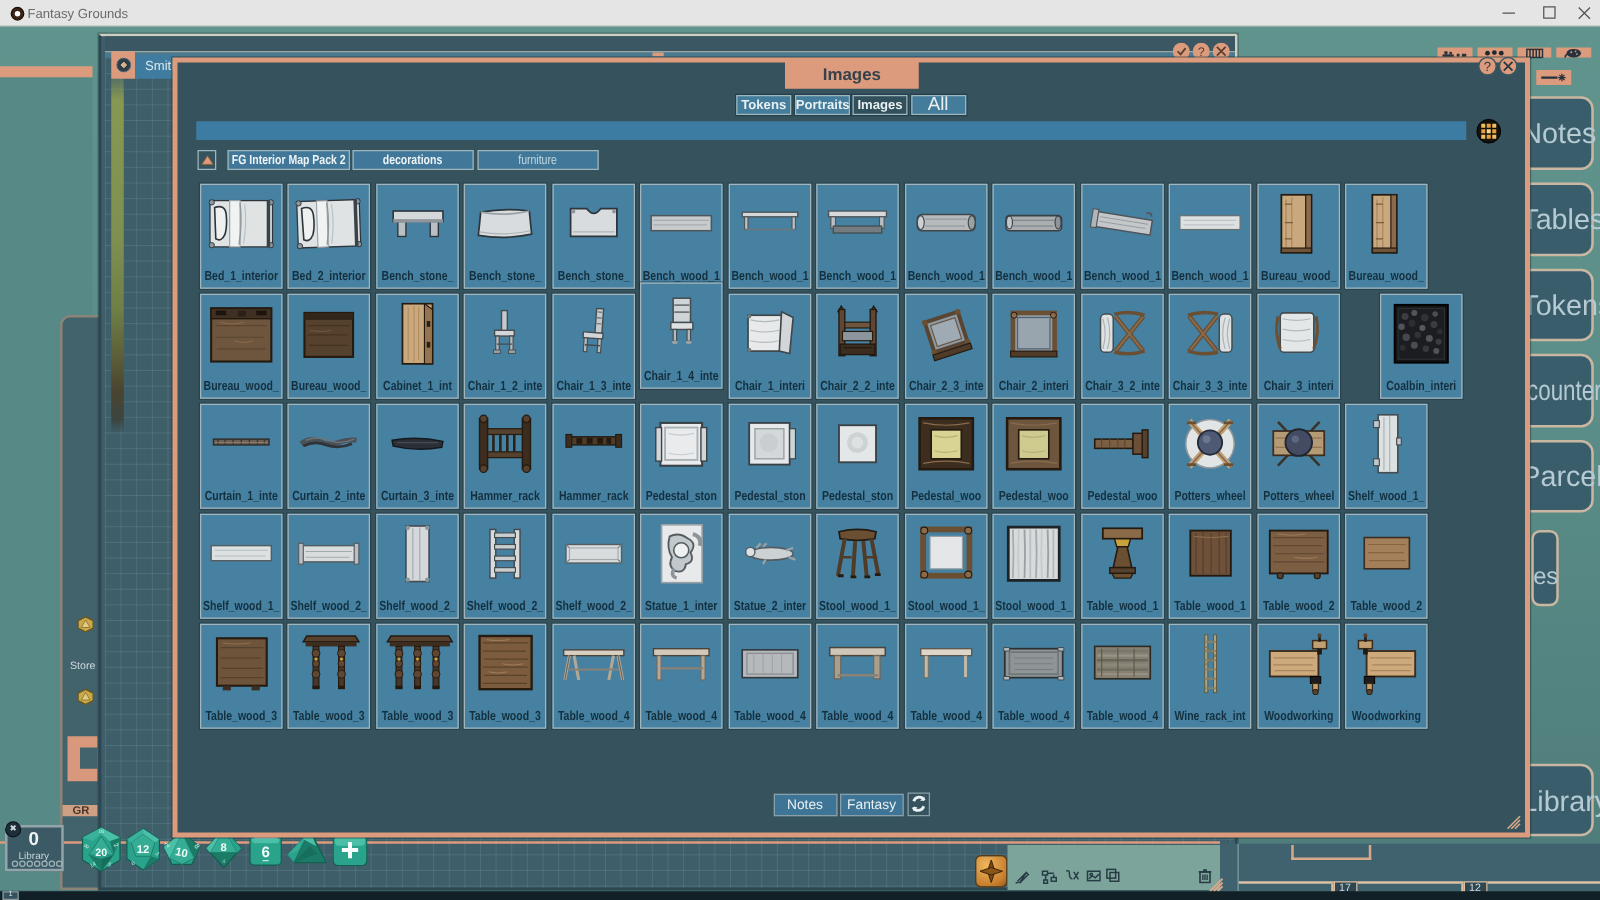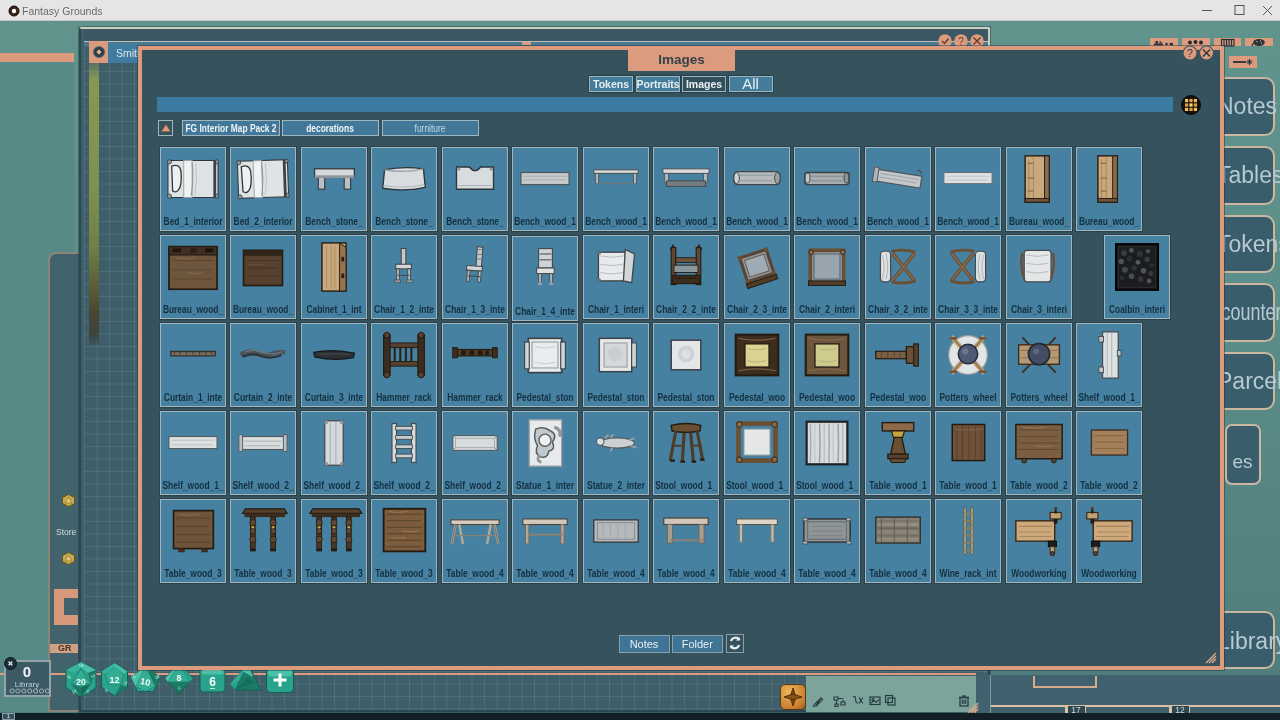--- a/index.html
+++ b/index.html
@@ -90,21 +90,21 @@
     <path d="M4 6 h13" stroke="#27323c" stroke-width="1.8"></path>
     <path d="M20.5 3 v6 M17.5 6 h6 M18.4 3.9 l4.2 4.2 M22.6 3.9 l-4.2 4.2" stroke="#27323c" stroke-width="1"></path>
   </svg>
 <div class="sbbtn" style="top:77.4px">Notes</div>
 <div class="sbbtn" style="top:146px">Tables</div>
 <div class="sbbtn" style="top:214.6px">Tokens</div>
 <div class="sbbtn" style="top:283.2px">
     <span style="position:absolute;left:50%;top:0;white-space:nowrap;transform:translateX(-50%) scaleX(.78)">Encounters</span>
   </div>
 <div class="sbbtn" style="top:351.8px">Parcels</div>
-<div class="sbbtn" style="left:1224.5px;top:424px;width:36px;height:61px;font-size:19px;line-height:72px;border-radius:7px">es</div>
+<div class="sbbtn" style="left:1224.5px;top:424px;width:22px;height:61px;font-size:19px;line-height:72px;border-radius:7px">es</div>
 <div class="sbbtn" style="left:1215px;top:610.5px;width:60px;height:58px;border-radius:10px;line-height:56px">Library</div>
 <div class="ab" style="left:0;top:672.5px;width:976px;height:2.5px;background:#dd9b7d"></div>
 <div class="ab" style="left:976px;top:675px;width:304px;height:38px;background:#3f626e"></div>
 <div class="ab" style="left:989.5px;top:675px;width:1.5px;height:38px;background:#7d9ba0"></div>
 <div class="ab" style="left:1033px;top:675.6px;width:64px;height:12px;border:2px solid #d8a88a;border-top:none;background:#3f626e"></div>
 <div class="ab" style="left:991px;top:704.5px;width:289px;height:2.5px;background:#dbc0a4"></div>
 <div class="ab" style="left:1064.5px;top:707px;width:3px;height:13px;background:#dbc0a4"></div>
 <div class="ab" style="left:1066.5px;top:704.5px;width:19px;height:11px;background:#2e4750;border:1.5px solid #dbc0a4;font-size:8.5px;color:#cfdce0;text-align:center;line-height:8px">17</div>
 <div class="ab" style="left:1168.5px;top:707px;width:3px;height:13px;background:#dbc0a4"></div>
 <div class="ab" style="left:1170.5px;top:704.5px;width:19px;height:11px;background:#2e4750;border:1.5px solid #dbc0a4;font-size:8.5px;color:#cfdce0;text-align:center;line-height:8px">12</div>
@@ -440,21 +440,21 @@
           <rect x="31" y="5" width="6" height="22" fill="#c5cacd" stroke="#454c50" stroke-width="1.2"></rect>
           <path d="M32 8 h4 M32 13 h4 M32 18 h4" stroke="#70777b" stroke-width="1.1"></path>
           <rect x="21" y="26" width="17" height="5" fill="#d2d6d8" stroke="#454c50" stroke-width="1.2"></rect>
           <rect x="22" y="31" width="3" height="12" fill="#b4babd" stroke="#454c50" stroke-width="1"></rect>
           <rect x="34" y="31" width="3" height="12" fill="#b4babd" stroke="#454c50" stroke-width="1"></rect>
           <path d="M23 37 h13" stroke="#454c50" stroke-width="1.2"></path>
         </g>
       </svg></div>
     <div class="tl">Chair_1_3_inte</div>
   </div>
-<div class="tile" style="left:512.0px;top:236px">
+<div class="tile" style="left:512.0px;top:226px">
     <div class="ti"><svg width="60" height="54" viewBox="0 0 60 54">
         <rect x="23" y="6" width="15" height="21" fill="#cfd4d6" stroke="#454c50" stroke-width="1.3"></rect>
         <path d="M24 12 h13 M24 18 h13" stroke="#70777b" stroke-width="1.6"></path>
         <rect x="21" y="27" width="19" height="6" fill="#dde1e2" stroke="#454c50" stroke-width="1.2"></rect>
         <rect x="23" y="33" width="3" height="10" fill="#b4babd" stroke="#454c50" stroke-width="1"></rect>
         <rect x="35" y="33" width="3" height="10" fill="#b4babd" stroke="#454c50" stroke-width="1"></rect>
         <ellipse cx="24.5" cy="44" rx="2.5" ry="1.5" fill="#9aa1a5"></ellipse>
         <ellipse cx="36.5" cy="44" rx="2.5" ry="1.5" fill="#9aa1a5"></ellipse>
       </svg></div>
     <div class="tl">Chair_1_4_inte</div>
@@ -998,21 +998,21 @@
           <path d="M48 2 v6" stroke="#241a10" stroke-width="2.2"></path>
           <circle cx="48" cy="2.5" r="1.8" fill="#55412e"></circle>
           <rect x="40" y="38" width="9" height="6" fill="#1d1d1f" stroke="#000" stroke-width="0.8"></rect>
           <rect x="42" y="44" width="5" height="6" fill="#c2a071" stroke="#3a2c1c" stroke-width="1.1"></rect>
           <circle cx="44.5" cy="51.5" r="2.4" fill="#55412e" stroke="#241a10" stroke-width="0.8"></circle>
         </g>
       </svg></div>
     <div class="tl">Woodworking</div>
   </div>
 <div class="ab" style="left:618.5px;top:634.5px;width:51px;height:18px;background:#3e7596;border:1.5px solid #8aa0a8;color:#e8f0f2;font-size:11px;text-align:center;line-height:16px">Notes</div>
-<div class="ab" style="left:671.5px;top:634.5px;width:51.5px;height:18px;background:#3e7596;border:1.5px solid #8aa0a8;color:#e8f0f2;font-size:11px;text-align:center;line-height:16px">Folder</div>
+<div class="ab" style="left:671.5px;top:634.5px;width:51.5px;height:18px;background:#3e7596;border:1.5px solid #8aa0a8;color:#e8f0f2;font-size:11px;text-align:center;line-height:16px">Fantasy</div>
 <div class="ab" style="left:725.5px;top:634px;width:18px;height:18.5px;background:#35525d;border:1.5px solid #8aa0a8"></div>
 <svg class="ab" style="left:727.5px;top:636px" width="14" height="14" viewBox="0 0 14 14">
     <path d="M3 5 A4.6 4.6 0 0 1 11.5 4.2" stroke="#e8f0f2" stroke-width="2.2" fill="none"></path>
     <path d="M11 9 A4.6 4.6 0 0 1 2.5 9.8" stroke="#e8f0f2" stroke-width="2.2" fill="none"></path>
     <path d="M11.5 1 v3.5 h-3.5" fill="#e8f0f2" stroke="none"></path>
     <path d="M2.5 13 v-3.5 h3.5" fill="#e8f0f2" stroke="none"></path>
   </svg>
 <svg class="ab" style="left:1203px;top:650px" width="14" height="14" viewBox="0 0 14 14">
     <path d="M3 13 L13 3 M6 13 L13 6 M9 13 L13 9" stroke="#d8a88a" stroke-width="1.4"></path>
   </svg>

